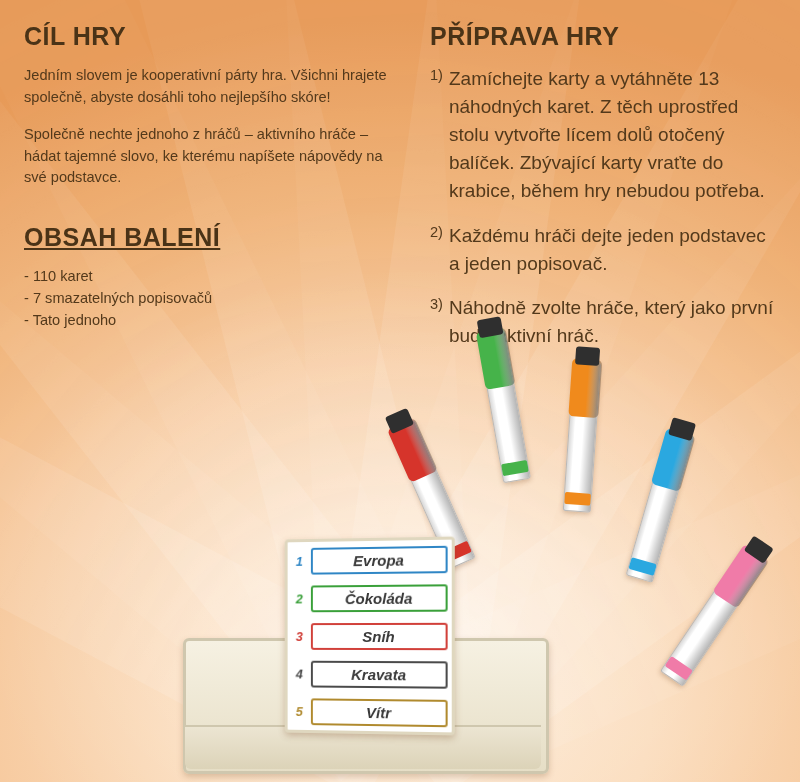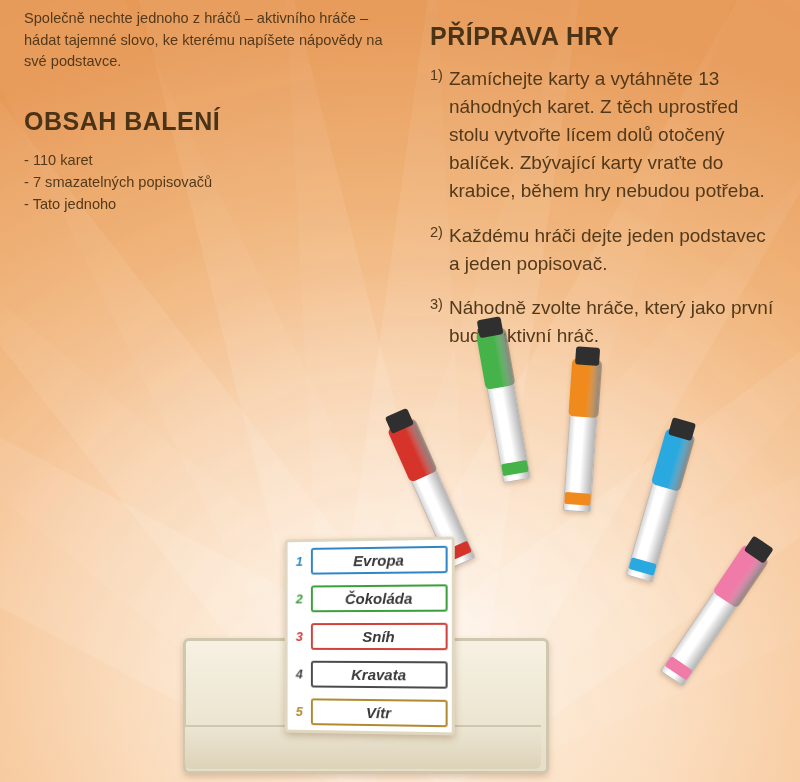--- a/index.html
+++ b/index.html
@@ -35,21 +35,21 @@
     color:#4a3317;font-weight:bold;
   }
   p{
     font-size:14.6px;line-height:1.48;margin:0 0 16px 0;color:#53391b;
   }
   .num-item{display:flex;gap:6px;margin:0 0 16px 0;}
   .num-item .n{flex:0 0 auto;font-size:14.6px;line-height:1.48;color:#53391b;}
   .num-item .t{font-size:19px;line-height:1.48;color:#53391b;}
   .contents{margin-top:2px;}
   .contents div{font-size:14.6px;line-height:1.5;color:#53391b;}
-  h1.second{margin-top:34px;}
+  h1.second{margin-top:34px;text-decoration:underline;}
 
   
   .marker{position:absolute;transform-origin:50% 50%;}
   .m-body{
     position:relative;width:26px;height:150px;border-radius:5px 5px 3px 3px;
     background:linear-gradient(to right,#d8d8d8 0%,#ffffff 22%,#ffffff 52%,#cfcfcf 82%,#b4b4b4 100%);
     box-shadow:0 2px 5px rgba(120,70,30,0.28);
     border:1px solid #b9b9b9;
   }
   .m-cap{
@@ -110,20 +110,22 @@
     <div class="ray" style="transform: translateX(-50%) rotate(8deg); opacity: 0.55;"></div>
     <div class="ray" style="transform: translateX(-50%) rotate(19deg); opacity: 0.25;"></div>
     <div class="ray" style="transform: translateX(-50%) rotate(30deg); opacity: 0.55;"></div>
     <div class="ray" style="transform: translateX(-50%) rotate(42deg); opacity: 0.25;"></div>
     <div class="ray" style="transform: translateX(-50%) rotate(54deg); opacity: 0.55;"></div>
     <div class="ray" style="transform: translateX(-50%) rotate(66deg); opacity: 0.25;"></div>
   </div>
 <div class="vignette"></div>
 
 <div class="col col-left">
+  <h1>CÍL HRY</h1>
+  <p>Jedním slovem je kooperativní párty hra. Všichni hrajete společně, abyste dosáhli toho nejlepšího skóre!</p>
   <p>Společně nechte jednoho z hráčů – aktivního hráče – hádat tajemné slovo, ke kterému napíšete nápovědy na své podstavce.</p>
 
   <h1 class="second">OBSAH BALENÍ</h1>
   <div class="contents">
     <div>- 110 karet</div>
     <div>- 7 smazatelných popisovačů</div>
     <div>- Tato jednoho</div>
   </div>
 </div>
 

